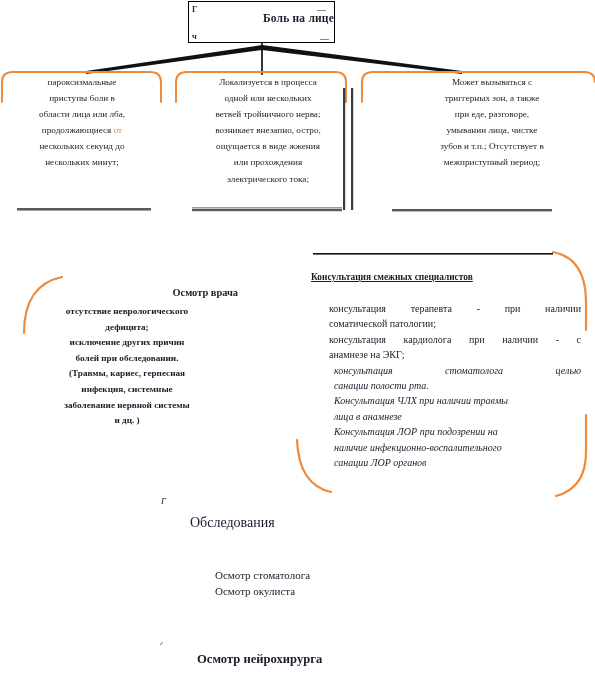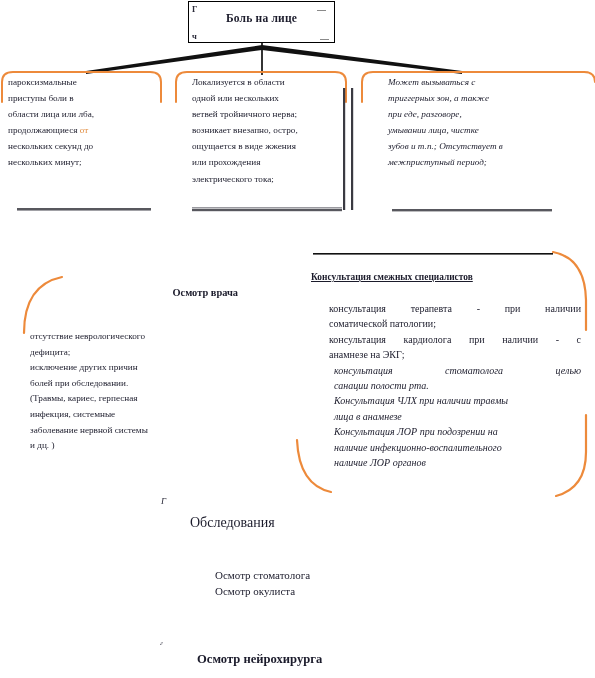--- a/index.html
+++ b/index.html
@@ -26,21 +26,21 @@
   #title-box {
     left: 188px; top: 1px;
     width: 147px; height: 42px;
     border: 1.4px solid #000000;
     background: #ffffff;
     box-sizing: border-box;
   }
   #title-text {
     position: absolute;
     left: 0; right: 0; top: 10px;
-    text-align: center;
+    text-align: right;
     font-weight: bold;
     font-size: 11.5px;
     letter-spacing: .2px;
   }
   .corner-glyph {
     position: absolute;
     font-size: 8.5px;
     font-weight: bold;
     line-height: 1;
     color: #2b2b3a;
@@ -52,41 +52,42 @@
     width: 9px; height: 1.4px;
     background: #8a8a8a;
   }
   #dash-tr { right: 8px; top: 8px; }
   #dash-br { right: 5px; top: 37px; }
 
   
   .sym-col {
     position: absolute;
     top: 74px;
-    text-align: left;
+    text-align: center;
     font-size: 9.2px;
     line-height: 16.1px;
   }
   #sym-col-0 { left: 8px;   width: 148px; }
   #sym-col-1 { left: 192px; width: 152px; }
-  #sym-col-2 { left: 388px; width: 168px; font-style: italic; }
+  #sym-col-2 { left: 408px; width: 168px; }
   .sym-col .hl { color: #e08a3c; }
 
   
   #doctor-title {
     left: 58px; top: 287px; width: 180px;
     text-align: right;
     font-weight: bold;
     font-size: 10.4px;
   }
   #doctor-body {
-    left: 30px; top: 329px; width: 194px;
-    text-align: left;
+    left: 30px; top: 304px; width: 194px;
+    text-align: center;
     font-size: 9.2px;
     line-height: 15.6px;
+    font-weight: bold;
   }
 
   
   #consult-title {
     left: 311px; top: 272px; width: 270px;
     font-weight: bold;
     font-size: 9.4px;
     text-decoration: underline;
   }
   #consult-body {
@@ -206,21 +207,21 @@
 
   <div class="abs sym-col" id="sym-col-0">
       <div>пароксизмальные</div>
       <div>приступы боли в</div>
       <div>области лица или лба,</div>
       <div>продолжающиеся <span class="hl">от</span></div>
       <div>нескольких секунд до</div>
       <div>нескольких минут;</div>
     </div>
   <div class="abs sym-col" id="sym-col-1">
-      <div>Локализуется в области</div>
+      <div>Локализуется в процесса</div>
       <div>одной или нескольких</div>
       <div>ветвей тройничного нерва;</div>
       <div>возникает внезапно, остро,</div>
       <div>ощущается в виде жжения</div>
       <div>или прохождения</div>
       <div>электрического тока;</div>
     </div>
   <div class="abs sym-col" id="sym-col-2">
       <div>Может вызываться с</div>
       <div>триггерных зон, а также</div>
@@ -247,21 +248,21 @@
       <p class="j">консультация терапевта - при наличии</p>
       <p>соматической патологии;</p>
       <p class="j">консультация кардиолога при наличии - с</p>
       <p>анамнезе на ЭКГ;</p>
       <p class="j pad">консультация стоматолога целью</p>
       <p class="pad">санации полости рта.</p>
       <p class="pad">Консультация ЧЛХ при наличии травмы</p>
       <p class="pad">лица в анамнезе</p>
       <p class="pad">Консультация ЛОР при подозрении на</p>
       <p class="pad">наличие инфекционно-воспалительного</p>
-      <p class="pad">наличие ЛОР органов</p>
+      <p class="pad">санации ЛОР органов</p>
     </div>
 
   <span class="stray" id="stray-upper">Г</span>
   <span class="stray" id="stray-lower">г</span>
 
   <div class="abs" id="exams-title">Обследования</div>
   <div class="abs" id="exams-list">
       <div>Осмотр стоматолога</div>
       <div>Осмотр окулиста</div>
     </div>

